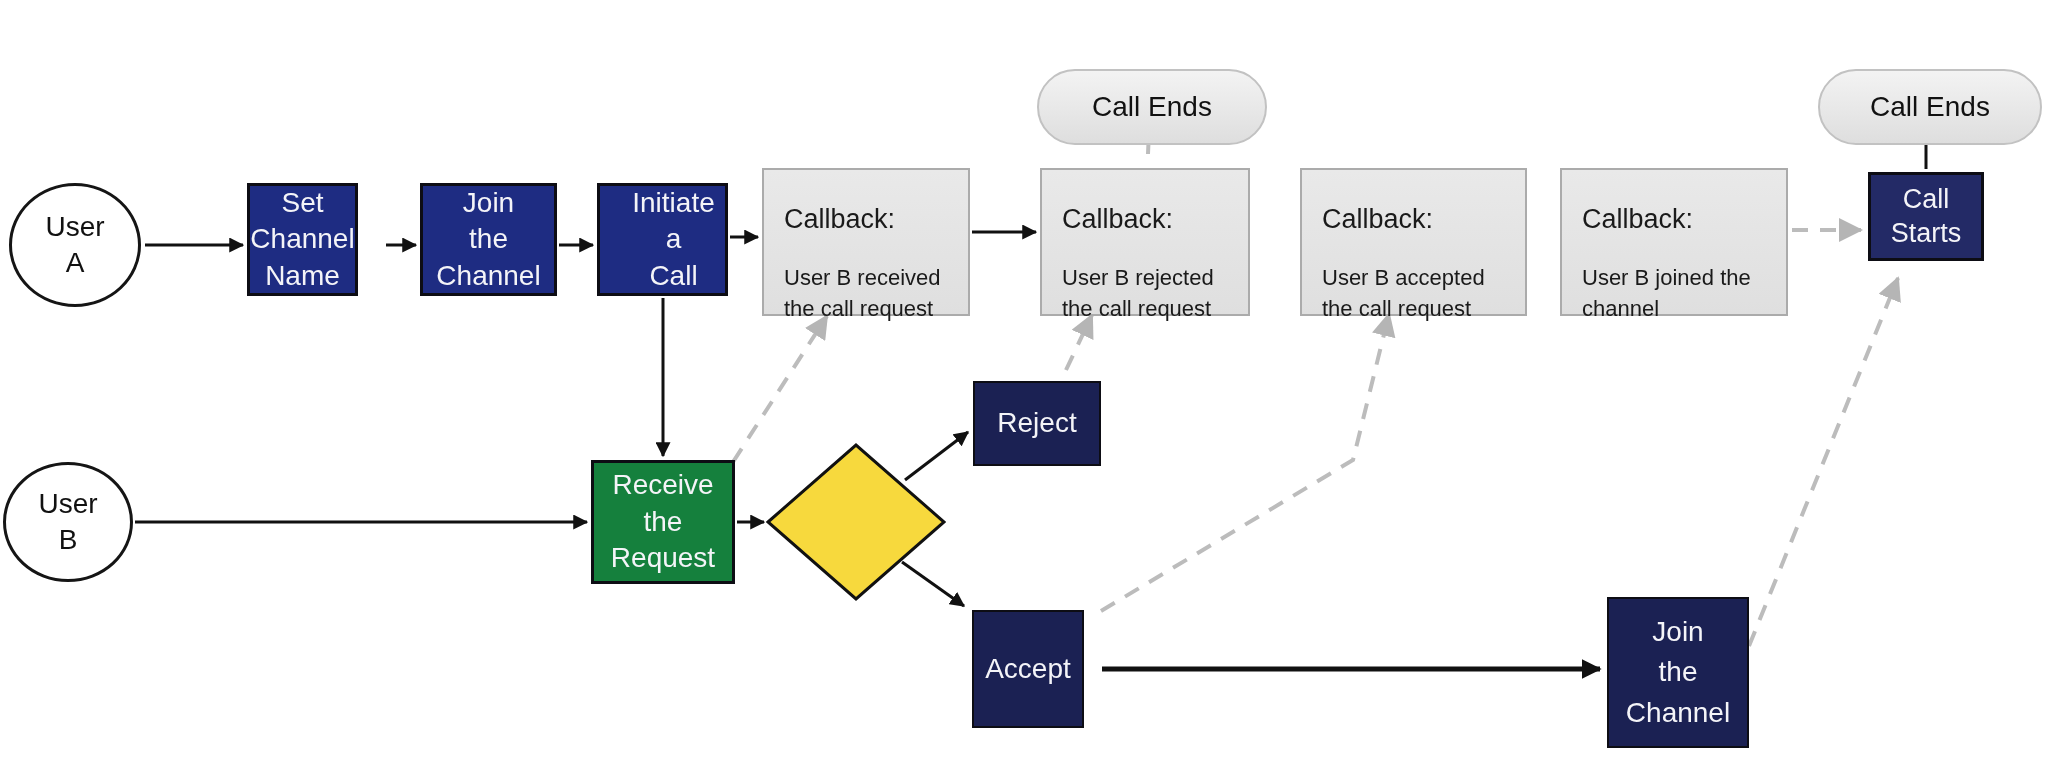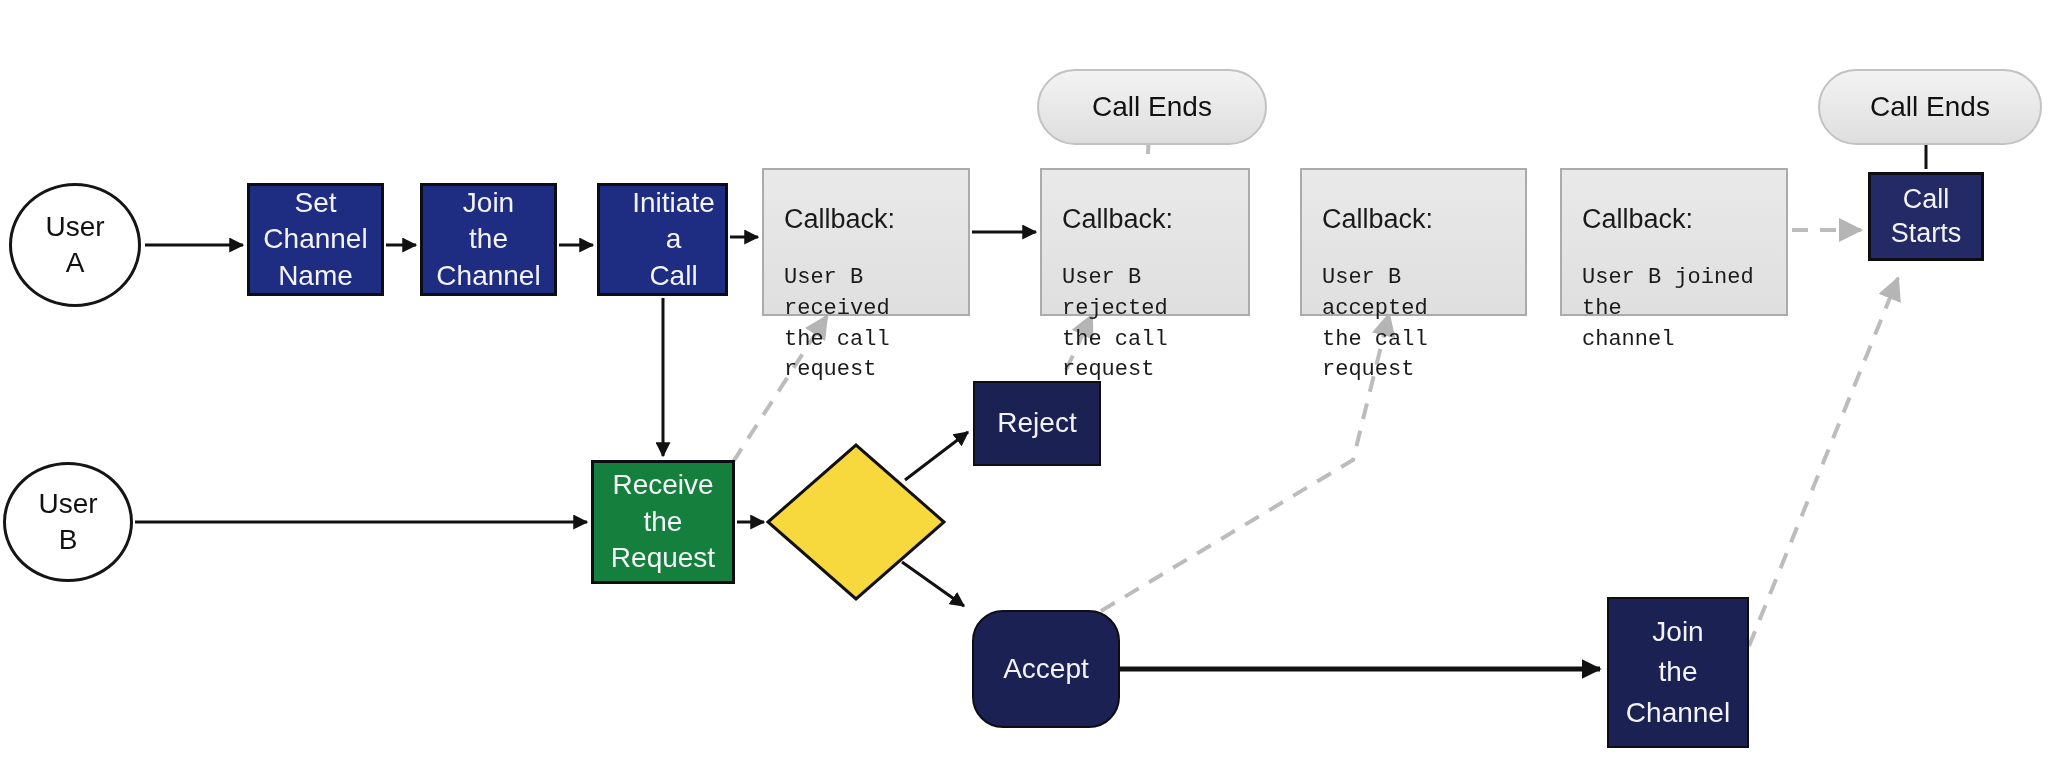--- a/index.html
+++ b/index.html
@@ -22,21 +22,21 @@
     font-size:28px; line-height:1.3;
   }
   .navy-mid  { background:#15803d; }
   .navy-dark { background:#1b2153; border-width:2px; }
   .navy-starts { background:#232a66; }
   .callback {
     background:linear-gradient(#e9e9e9,#dfdfdf); border:2px solid #ababab;
     color:#1a1a1a; display:block; padding:16px 18px 0 20px; text-align:left;margin-top:10px;
   }
   .callback .cb-title { font-size:27px; margin-bottom:10px; }
-  .callback .cb-body  { font-size:22px; line-height:1.4; white-space:pre-line;font-family:Liberation Mono, monospace; }
+  .callback .cb-body  { font-size:22px; line-height:1.4; white-space:pre-line; }
   .pill {
     background:linear-gradient(#f3f3f3,#dedede); border:2px solid #c2c2c2;
     border-radius:40px; color:#111; font-size:28px;margin-top:44px;
   }
   .decide-label {
     position:absolute; z-index:1; display:flex; align-items:center; justify-content:center;
     color:#111; font-size:28px; background:transparent;
   }
 </style>
 </head>
@@ -78,21 +78,21 @@
     <path d="M1749,646 L1898,278" stroke="#bcbcbc" stroke-width="4" stroke-dasharray="16 12" fill="none" marker-end="url(#mk-gray)"></path>
 
     <polygon points="768,522 856,445 944,522 856,599" fill="#f7d93d" stroke="#111" stroke-width="3"></polygon>
   </svg>
 
   <div class="node ellipse" style="left:9px; top:183px; width:132px; height:124px;">
     <span>User
 A</span>
   </div>
 
-  <div class="node navy" style="left:247px; top:183px; width:137px; height:113px;">
+  <div class="node navy" style="left:247px; top:183px; width:111px; height:113px;">
     <span>Set
 Channel
 Name</span>
   </div>
 
   <div class="node navy" style="left:420px; top:183px; width:137px; height:113px;">
     <span>Join
 the
 Channel</span>
   </div>
@@ -149,21 +149,21 @@
     <span>Receive
 the
 Request</span>
   </div>
 
 
   <div class="node navy navy-dark" style="left:973px; top:381px; width:128px; height:85px;">
     <span>Reject</span>
   </div>
 
-  <div class="node navy navy-dark" style="left:972px; top:610px; width:148px; height:118px;border-radius:31px;">
+  <div class="node navy navy-dark" style="left:972px; top:610px; width:112px; height:118px;">
     <span>Accept</span>
   </div>
 
   <div class="node navy navy-dark" style="left:1607px; top:597px; width:142px; height:151px; line-height:1.45;">
     <span>Join
 the
 Channel</span>
   </div>
 
 </div>

